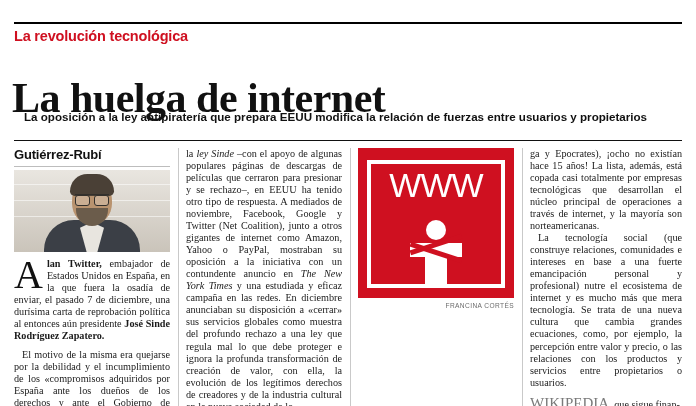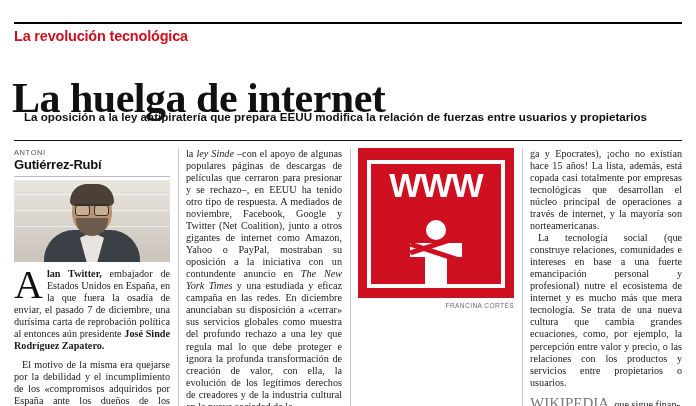--- a/index.html
+++ b/index.html
@@ -250,21 +250,21 @@
     border: 4px solid #ffffff;
     box-sizing: border-box;
   }
   .www-text {
     position: absolute;
     left: 0;
     right: 0;
     top: 18px;
     text-align: center;
     font-family: "Liberation Sans", sans-serif;
-    font-weight: bold;
+    font-weight: normal;
     font-size: 34px;
     letter-spacing: -1px;
     color: #ffffff;
   }
   .figure-person {
     position: absolute;
     left: 50%;
     transform: translateX(-50%);
     top: 72px;
     width: 58px;
@@ -349,21 +349,20 @@
   <div class="subhead">La oposición a la ley antipiratería que prepara EEUU modifica la relación de fuerzas entre usuarios y propietarios</div>
   <div class="subhead-rule"></div>
 
   <div class="cols">
 
     <div class="vrule v1"></div>
     <div class="vrule v2"></div>
     <div class="vrule v3"></div>
 
     <div class="col col1">
-      <div class="byline-label">ANTONI</div>
       <div class="byline-name">Gutiérrez-Rubí</div>
       <div class="byline-rule"></div>
 
       <div class="photo">
         <div class="bg-line" style="top:14px"></div>
         <div class="bg-line" style="top:30px"></div>
         <div class="bg-line" style="top:46px"></div>
         <div class="body"></div>
         <div class="shirt"></div>
         <div class="head"></div>

